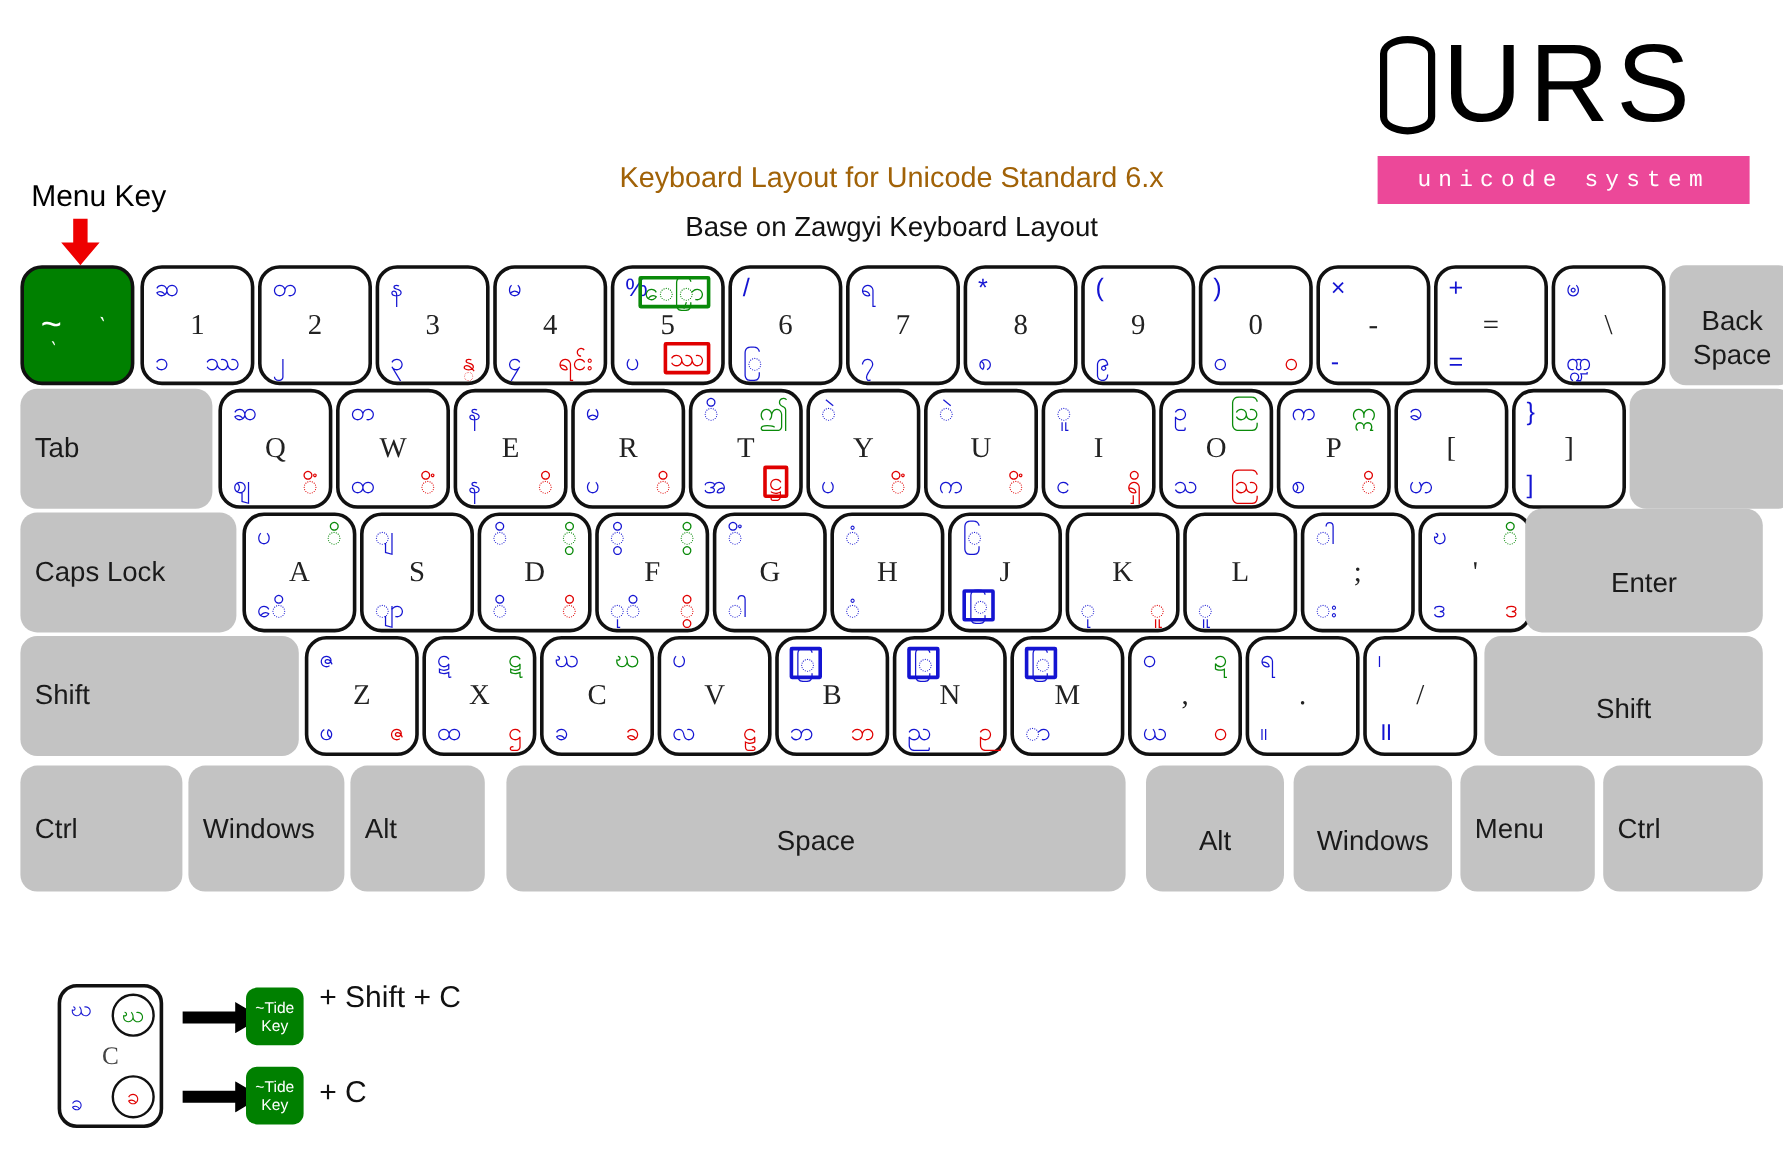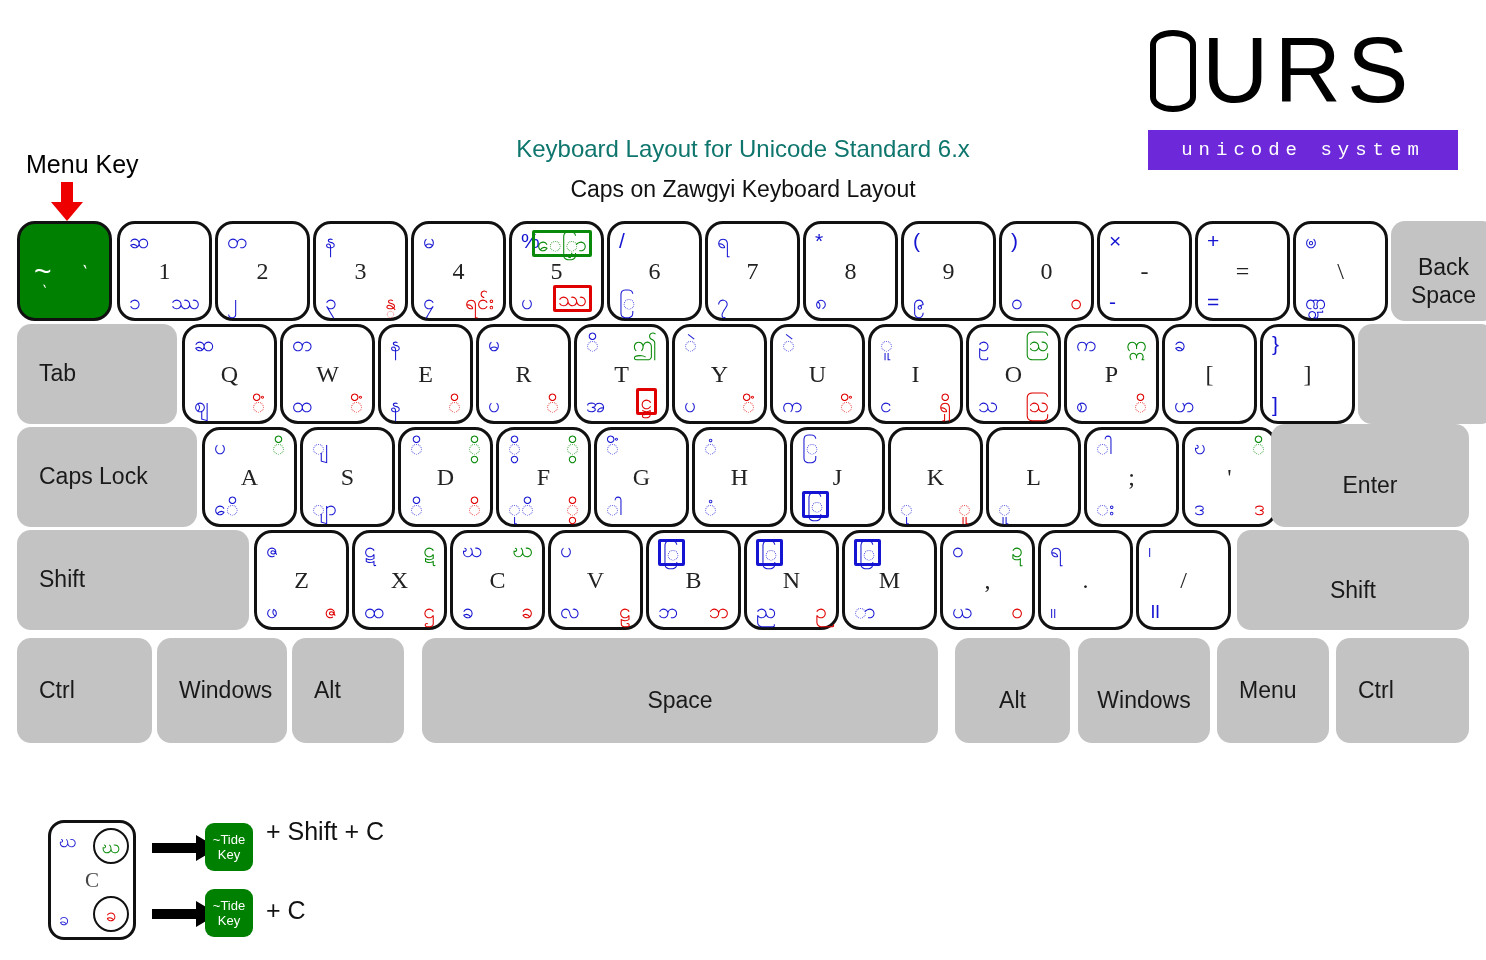--- a/index.html
+++ b/index.html
@@ -21,21 +21,21 @@
     font-weight: bold;
     font-size: 47px;
     color: #0000ff;
     letter-spacing: 0px;
     line-height: 1;
   }
   .title-sub {
     position: absolute; left: 0; top: 135px; width: 1486px;
     text-align: center;
     font-size: 24px;
-    color: #0f766e;
+    color: #a16207;
     font-family: "Liberation Sans", sans-serif;
   }
   .title-sub2 {
     position: absolute; left: 0; top: 176px; width: 1486px;
     text-align: center;
     font-size: 23px;
     color: #111111;
     font-family: "Liberation Sans", sans-serif;
   }
 
@@ -57,21 +57,21 @@
     transform: rotate(0deg);
   }
   .logo-letters {
     position: absolute; left: 54px; top: 2px;
     font-size: 92px; font-weight: 400; color: #000;
     letter-spacing: 6px; line-height: 100px;
     font-family: "Liberation Sans", sans-serif;
   }
   .logo-bar {
     position: absolute; left: 0px; top: 112px; width: 310px; height: 40px;
-    background: #6d28d9;
+    background: #ec4899;
     display: flex; align-items: center; justify-content: center;
   }
   .logo-bar span {
     color: #ffffff; font-size: 19px; letter-spacing: 6px;
     font-family: "Liberation Mono", monospace;
   }
 
   
   .tide-label {
     position: absolute; left: 26px; top: 150px;
@@ -91,21 +91,21 @@
     border-radius: 18px;
     background: #ffffff;
   }
   .key.special {
     border: none;
     background: #c3c3c3;
     border-radius: 14px;
     display: flex; align-items: center;
   }
   .key.special .sp-label {
-    font-size: 23px; color: #1a1a1a; padding-left: 22px;
+    font-size: 23px; color: #1a1a1a; padding-left: 12px;
     font-family: "Liberation Sans", sans-serif;
     line-height: 1.18;
   }
   .key.special.ctr { justify-content: center; }
   .key.special.ctr .sp-label { padding-left: 0; text-align: center; margin-top: 21px; }
   .key.tilde {
     background: #008000;
     border: 3px solid #111;
   }
   .tilde-marks {
@@ -168,21 +168,21 @@
     position: absolute; font-size: 25px; color: #111;
     font-family: "Liberation Sans", sans-serif;
   }
 </style>
 </head>
 <body>
 
 <div id="root">
 
   <div class="title-sub">Keyboard Layout for Unicode Standard 6.x</div>
-  <div class="title-sub2">Caps on Zawgyi Keyboard Layout</div>
+  <div class="title-sub2">Base on Zawgyi Keyboard Layout</div>
 
   <div class="logo">
     <div class="logo-word">
       <div class="logo-diamond"></div>
       <div class="logo-letters">URS</div>
     </div>
     <div class="logo-bar">
       <span>unicode system</span>
     </div>
   </div>

